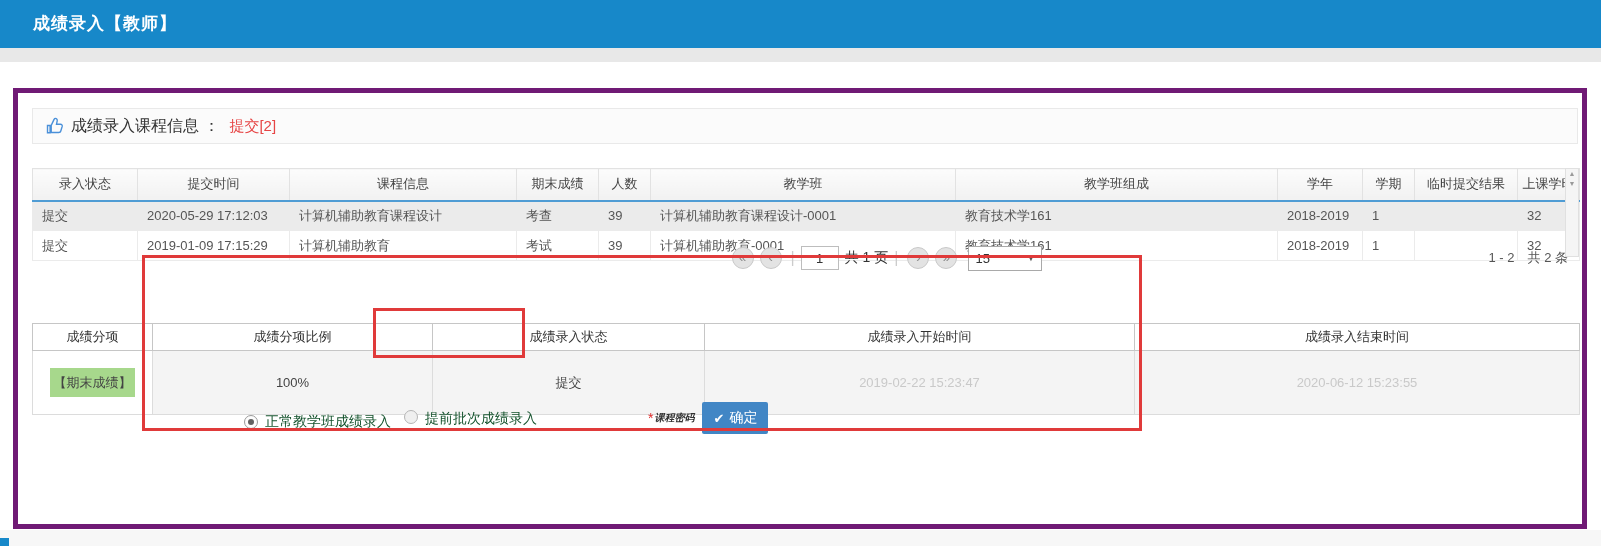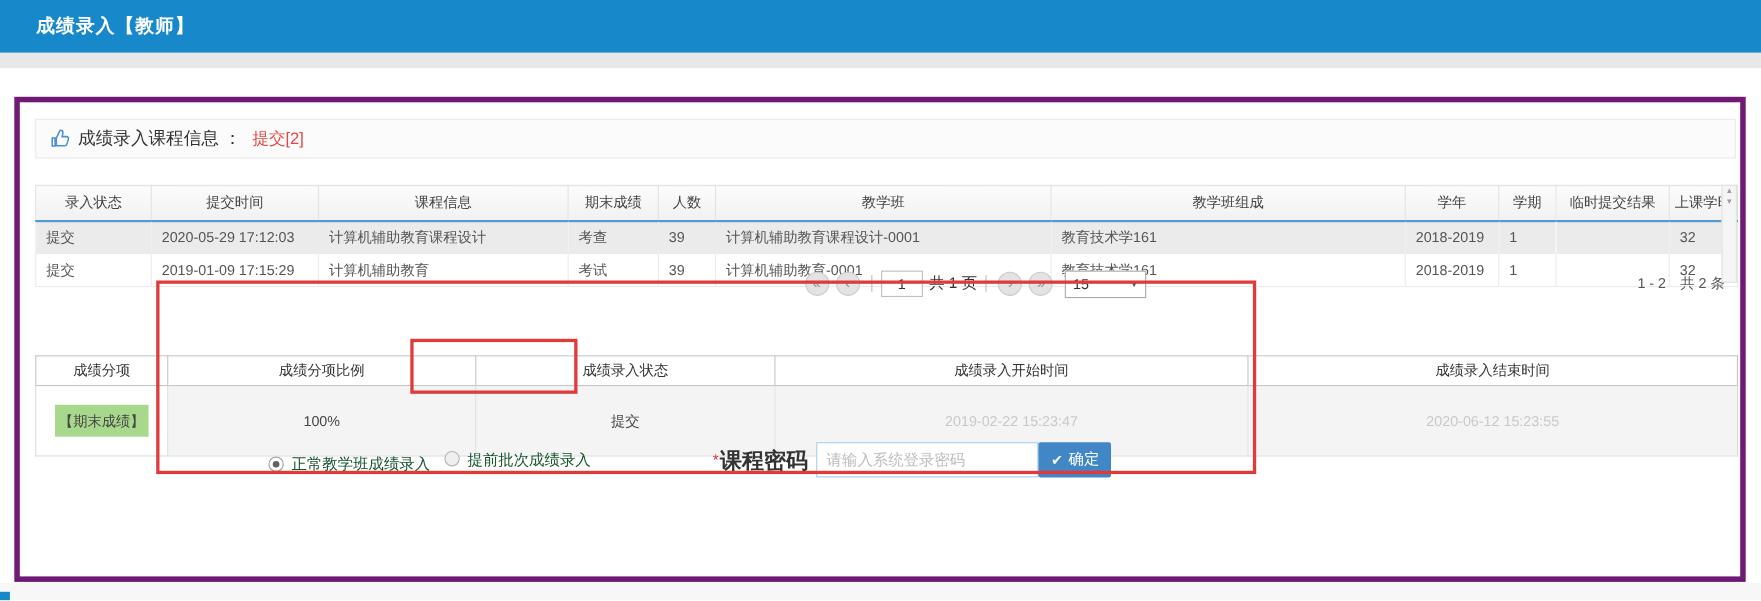--- a/index.html
+++ b/index.html
@@ -55,21 +55,21 @@
   .t2 td.dim { color:#c9c9c9; }
   .radio { width:14px; height:14px; border-radius:50%; border:1px solid #9a9a9a; background:#fdfdfd; position:relative; flex:0 0 auto; cursor:pointer; }
   .radio.checked::after { content:""; position:absolute; left:3px; top:3px; width:6px; height:6px; border-radius:50%; background:#616161; }
   .radio.unchecked { background:#efefef; border-color:#b5b5b5; }
   .radiolabel { font-size:14px; color:#14532d; margin-left:7px; cursor:pointer; }
   .r1 { position:absolute; left:226px; top:317px; display:flex; align-items:center; height:24px; }
   .r2 { position:absolute; left:386px; top:317px; display:flex; align-items:flex-start; height:24px; }
 
   .pwdgroup { position:absolute; left:630px; top:309px; height:32px; display:flex; align-items:center; }
   .req { color:#e02b2b; font-size:14px; margin-right:1px; }
-  .pwdlabel { font-size:20px; font-weight:bold; color:#333; margin-right:8px; }
+  .pwdlabel { font-size:10px; font-weight:bold; color:#333; margin-right:8px;font-style:italic; }
   .pwdinput { width:202px; height:32px; border:1px solid #a9cbe6; padding:0 8px; font-size:14px; color:#333; }
   .pwdinput::placeholder { color:#bcbcbc; }
   .okbtn { width:66px; height:32px; background:#4186c5; color:#fff; border:none; font-size:14px; cursor:pointer; border-radius:2px; display:flex; align-items:center; justify-content:center; gap:5px; }
   .okbtn .check { font-size:13px; }
 
   
   .anno { position:absolute; border:3px solid #e03a3a; background:transparent; pointer-events:none; z-index:50; }
   .anno.big { left:142px; top:255px; width:1000px; height:176px; }
   .anno.small { left:373px; top:308px; width:152px; height:50px; }
 
@@ -216,21 +216,20 @@
       <span class="radiolabel">正常教学班成绩录入</span>
     </div>
     <div class="r2">
       <span class="radio unchecked"></span>
       <span class="radiolabel">提前批次成绩录入</span>
     </div>
 
     <div class="pwdgroup">
       <span class="req">*</span>
       <span class="pwdlabel">课程密码</span>
-      <input class="pwdinput" type="text" placeholder="请输入系统登录密码" style="">
       <button class="okbtn">
         <span class="check">✔</span>
         <span>确定</span>
       </button>
     </div>
 
   </div>
 
   <div class="anno big"></div>
   <div class="anno small"></div>

